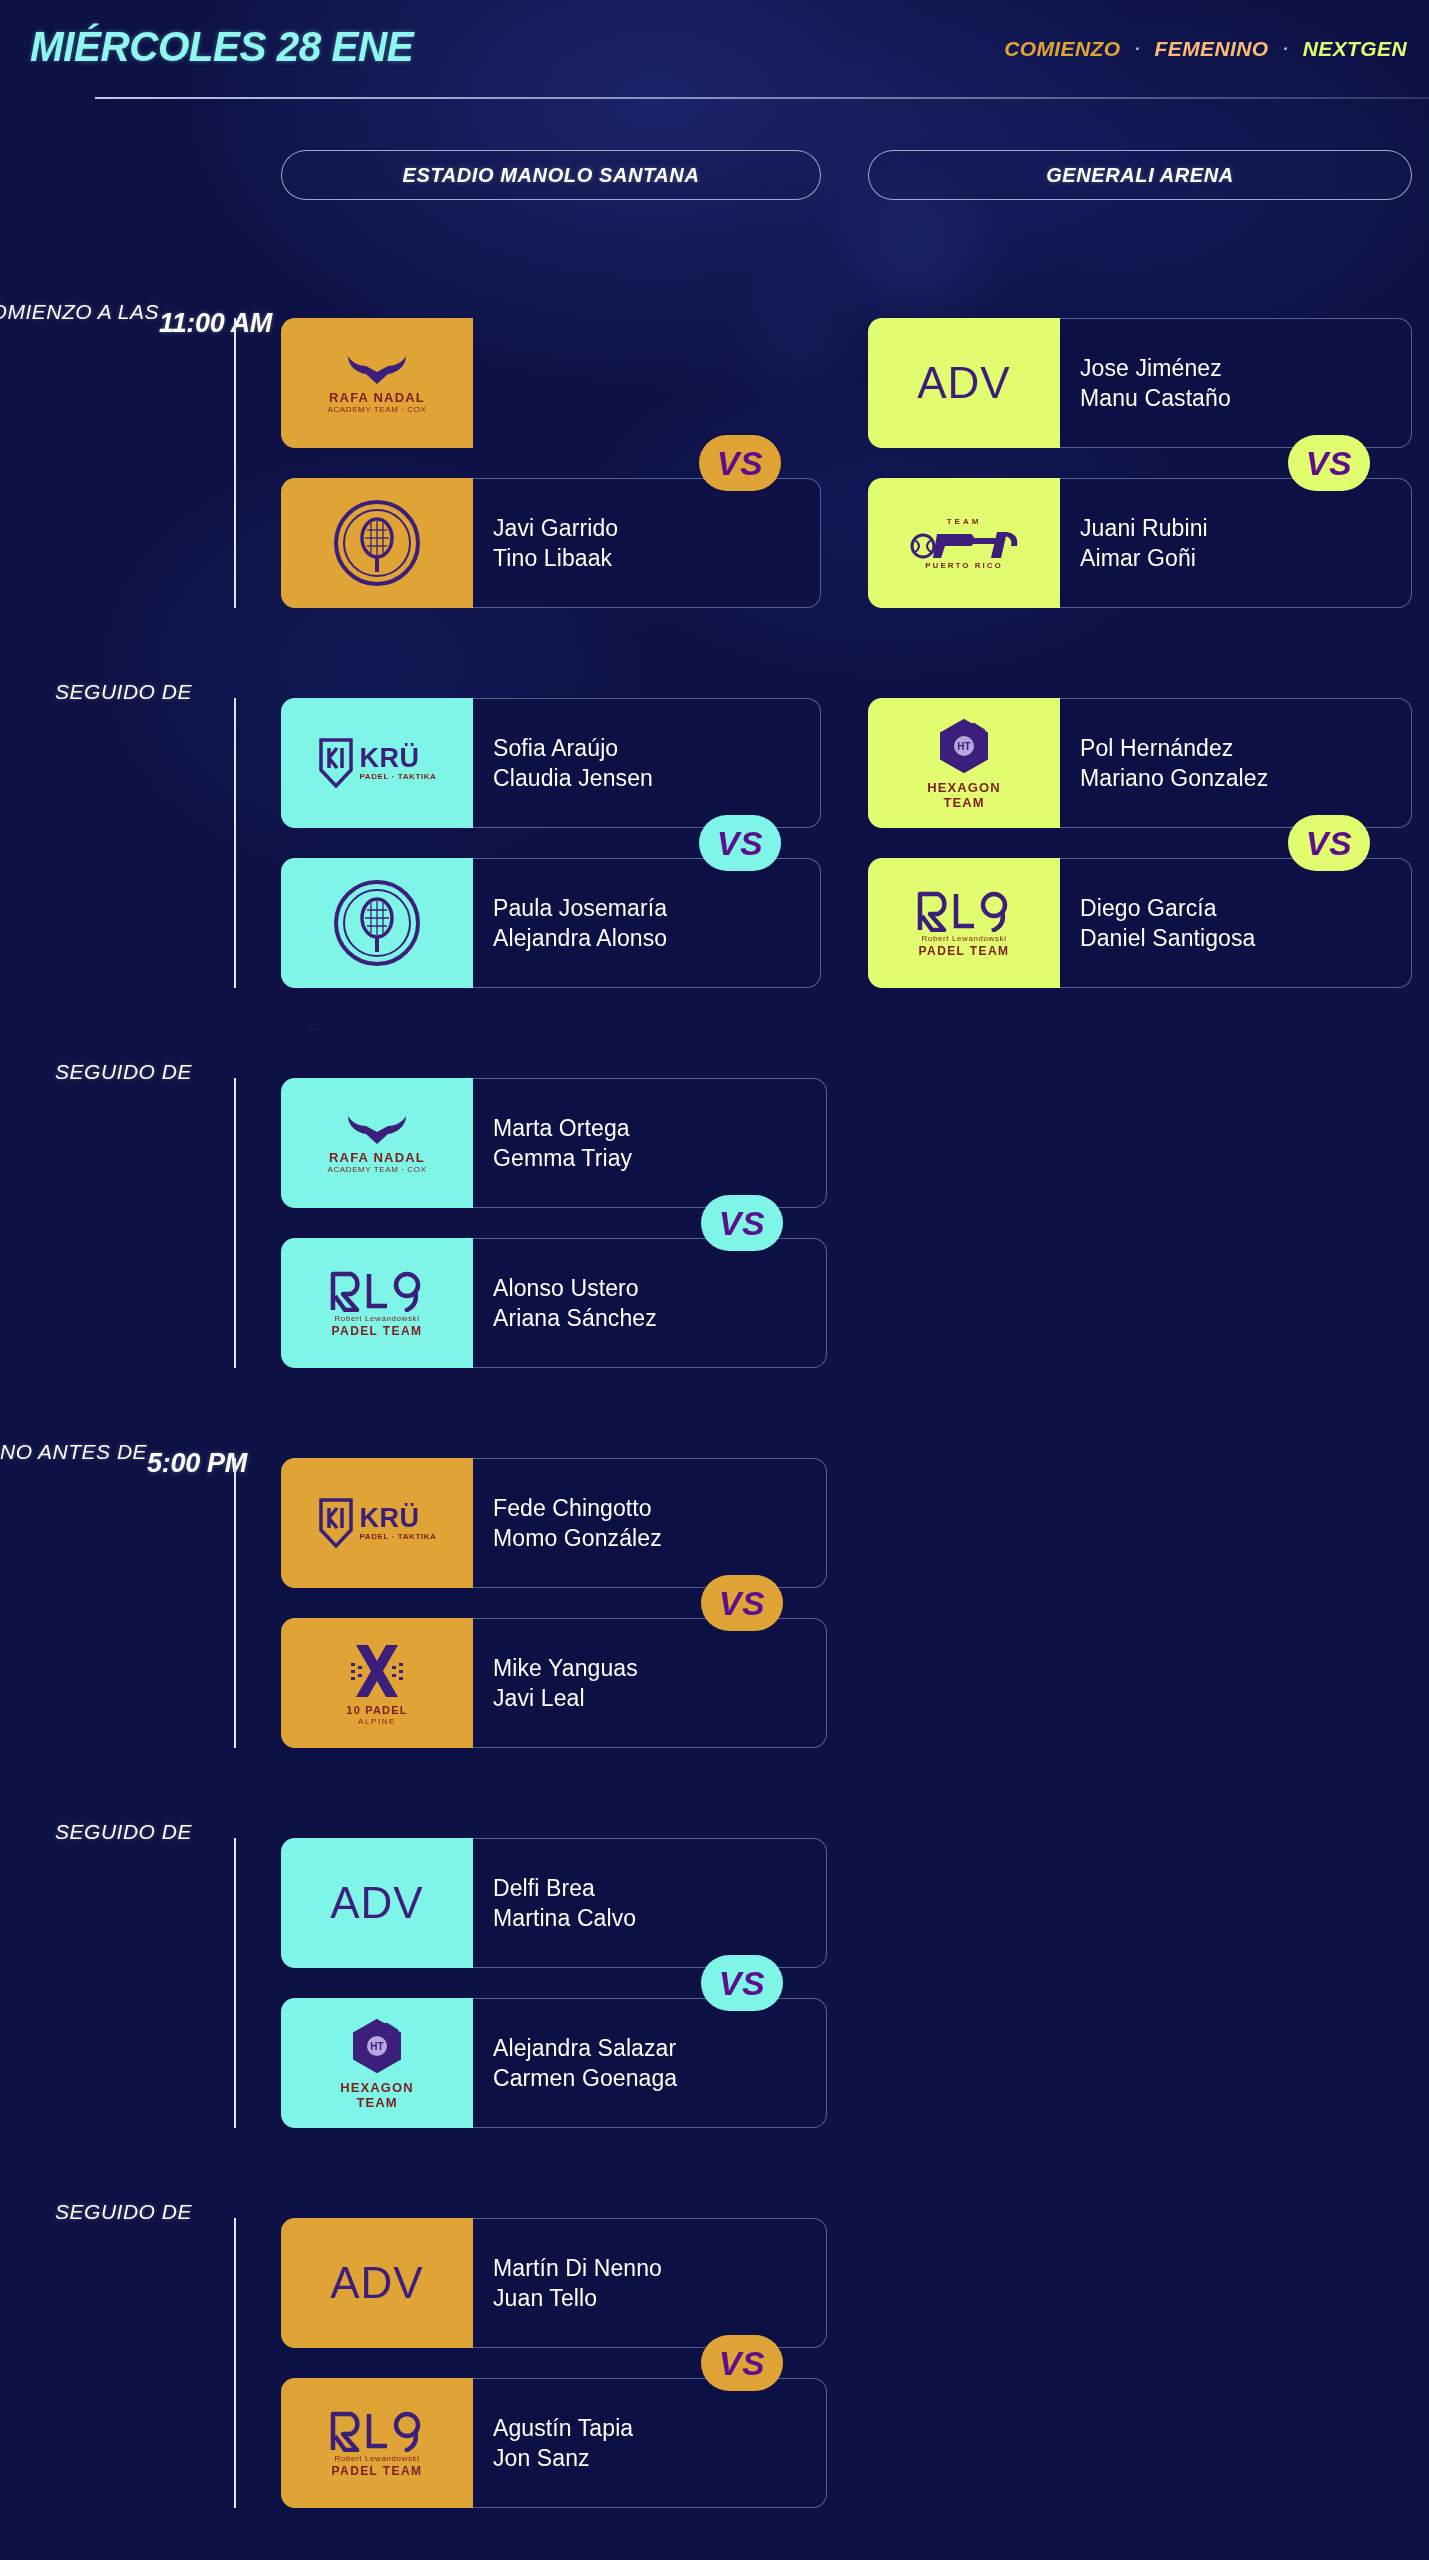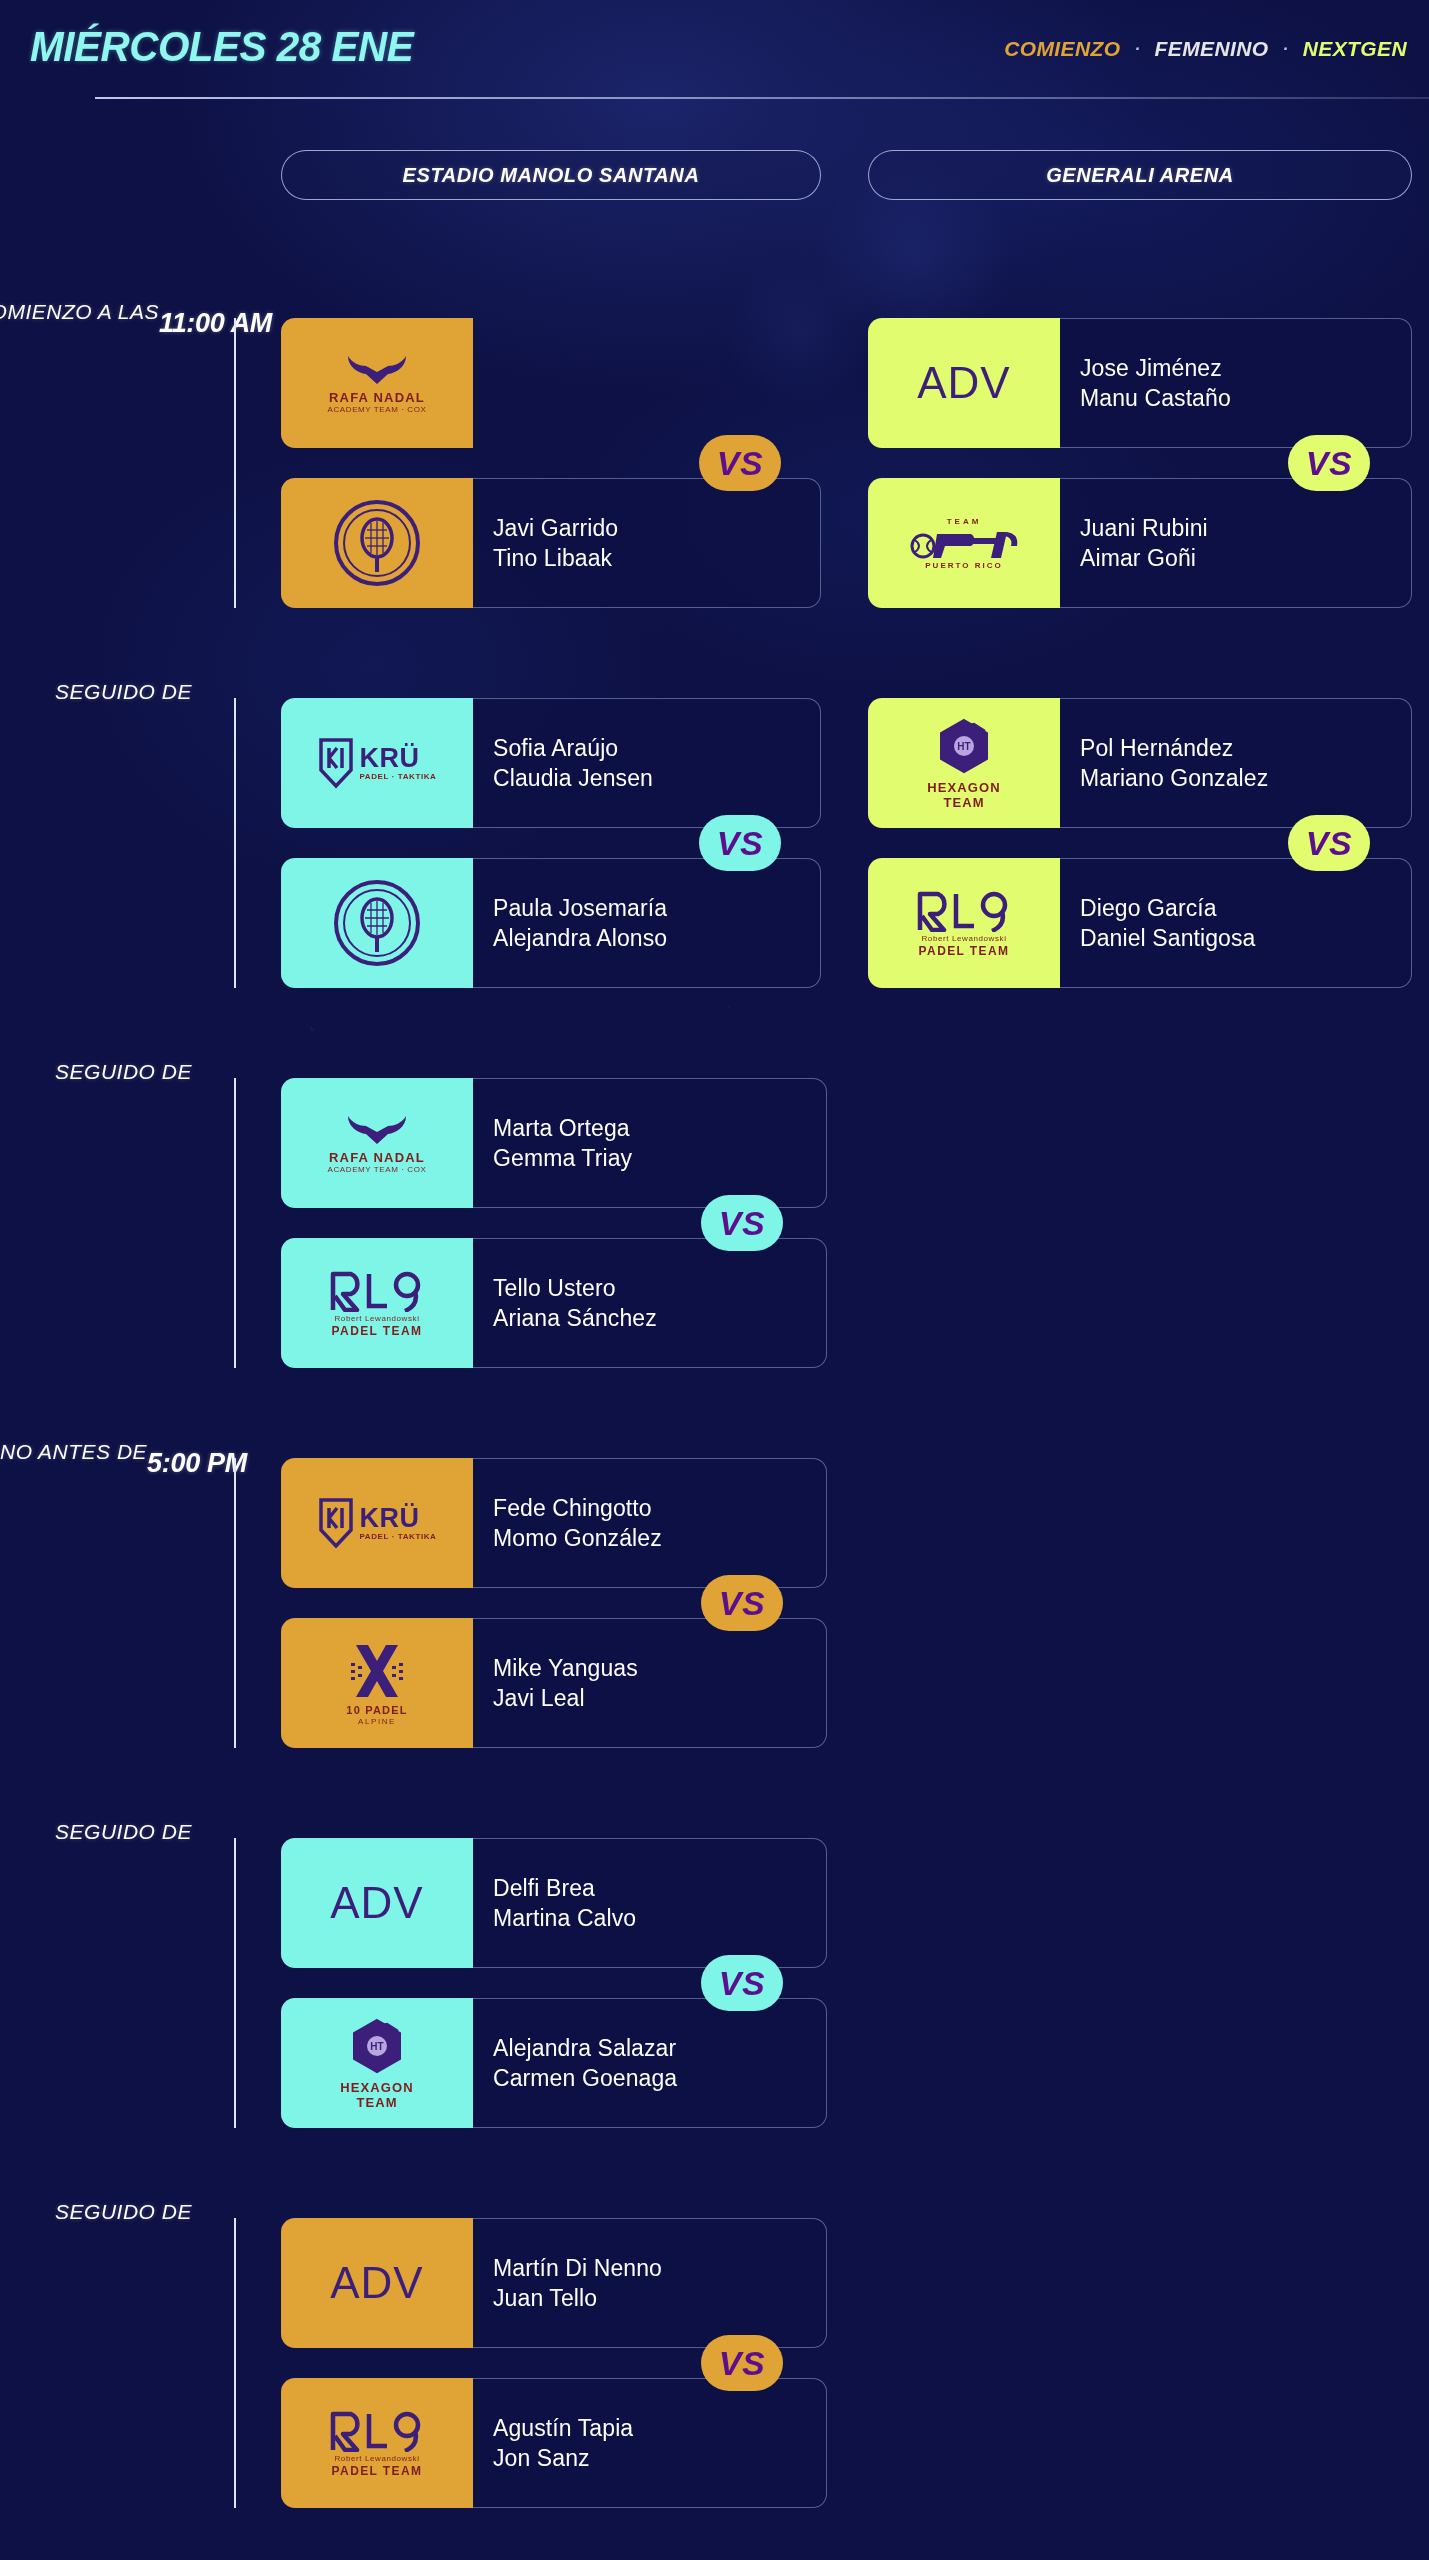--- a/index.html
+++ b/index.html
@@ -46,21 +46,21 @@
     white-space:nowrap;
   }
   .legend {
     position:absolute; right:22px; top:37px;
     display:flex; align-items:center; gap:14px;
     font-size:21px; font-style:italic; font-weight:700;
     letter-spacing:.4px;
   }
   .legend .dot { color:#b9c3e8; font-size:17px; }
   .lg-masc { color:#e0a336; }
-  .lg-fem  { color:#e5e5e5; }
+  .lg-fem  { color:#fdba74; }
   .lg-next { color:#e2fc70; }
   .header-rule {
     position:absolute; left:95px; right:0; top:97px; height:2px;
     background:linear-gradient(90deg, rgba(200,210,245,.95), rgba(200,210,245,.55) 55%, rgba(200,210,245,.18));
   }
 
   
   .courts { position:absolute; top:150px; left:0; width:1429px; height:52px; }
   .court-pill {
     position:absolute; top:0; height:50px;
@@ -382,21 +382,21 @@
                   <path d="M4 40 V4 h18 a11 11 0 0 1 0 20 h-8 l14 16 h-12 L6 26" fill="none" stroke="#3b1f7a" stroke-width="4.5" stroke-linejoin="round"></path>
                   <path d="M40 4 V36 h18" fill="none" stroke="#3b1f7a" stroke-width="4.5"></path>
                   <circle cx="78" cy="15" r="11" fill="none" stroke="#3b1f7a" stroke-width="4.5"></circle>
                   <path d="M86 21 q4 14 -10 20" fill="none" stroke="#3b1f7a" stroke-width="4.5"></path>
                 </svg>
                 <span class="logo-txt xs" style="margin-top:3px">Robert Lewandowski</span>
                 <span class="logo-txt sm" style="font-size:12px;letter-spacing:1.4px">PADEL TEAM</span>
               </div>
             </div>
             <div class="name-cell">
-              <div class="pname">Tello Ustero</div>
+              <div class="pname">Alonso Ustero</div>
               <div class="pname">Ariana Sánchez</div>
             </div>
           </div>
           <div class="vs-badge vs-cyan">VS</div>
         </div>
       </div>
       <div class="row">
         <div class="row-label">
           <div class="lead">NO ANTES DE</div>
           <div class="time">5:00 PM</div>

